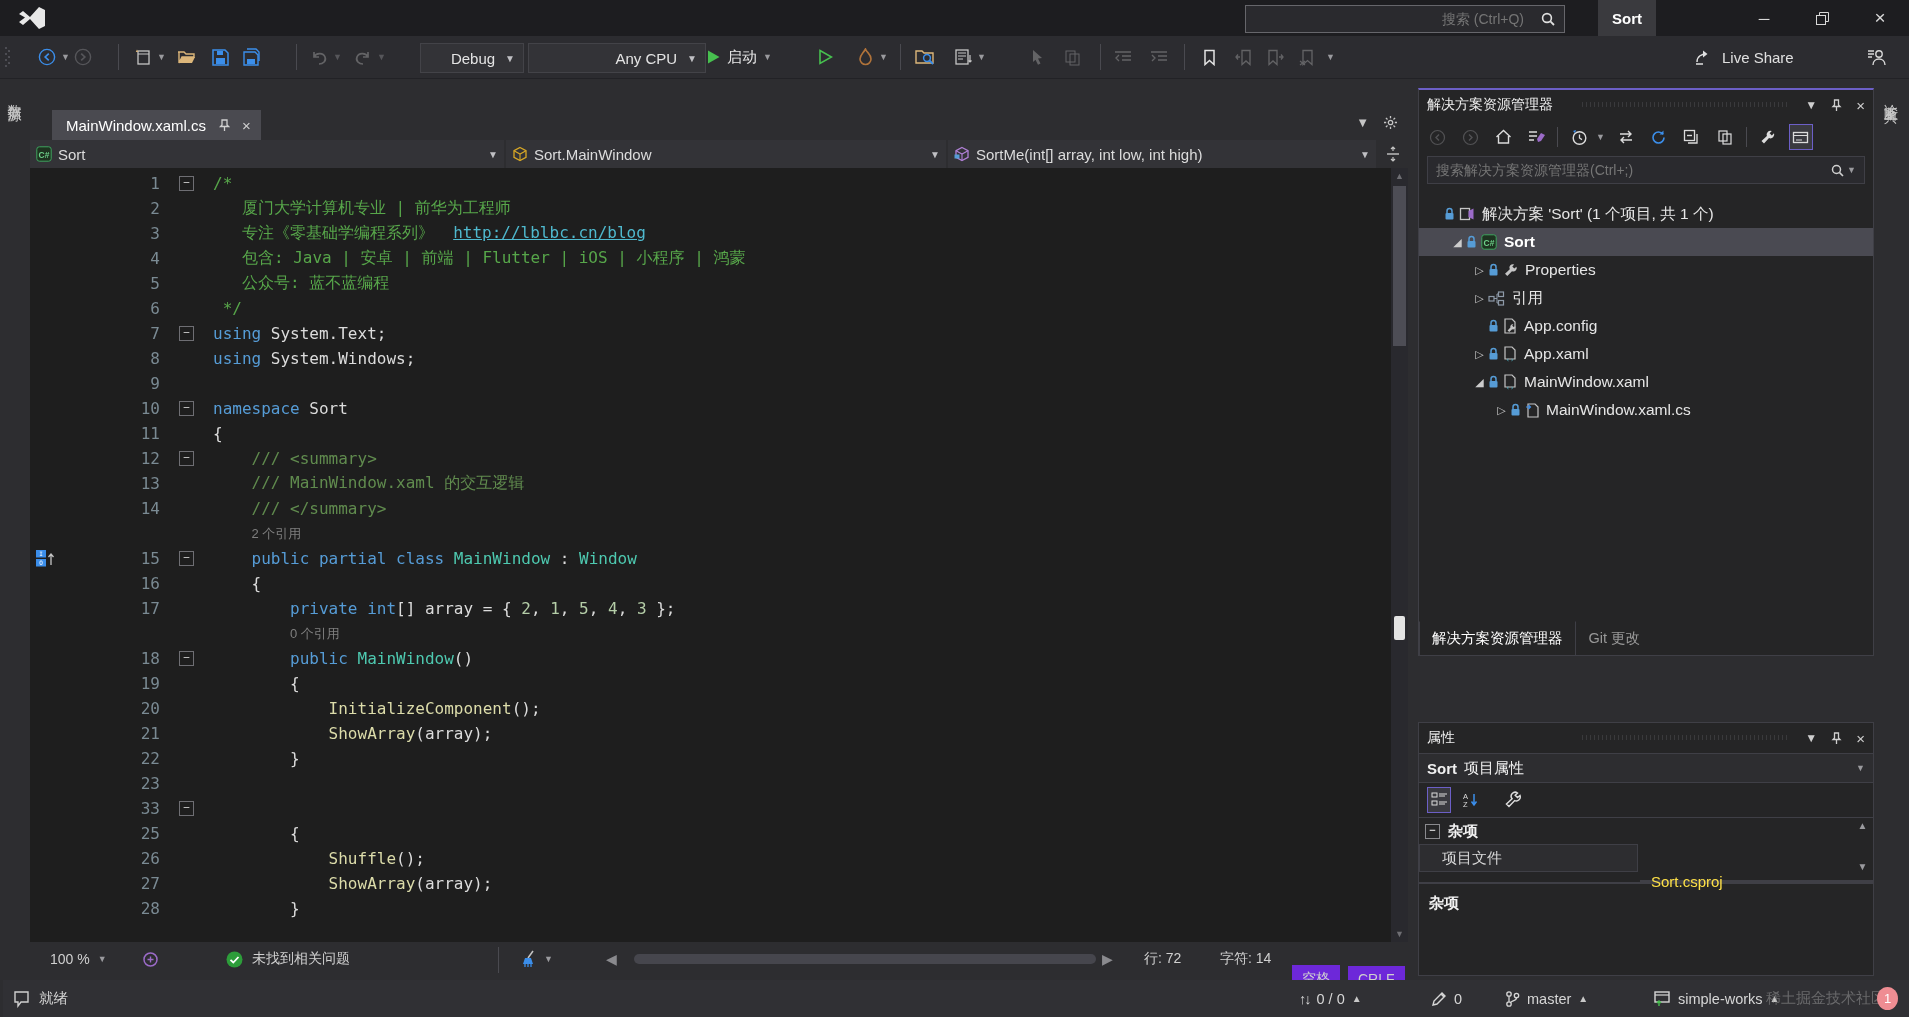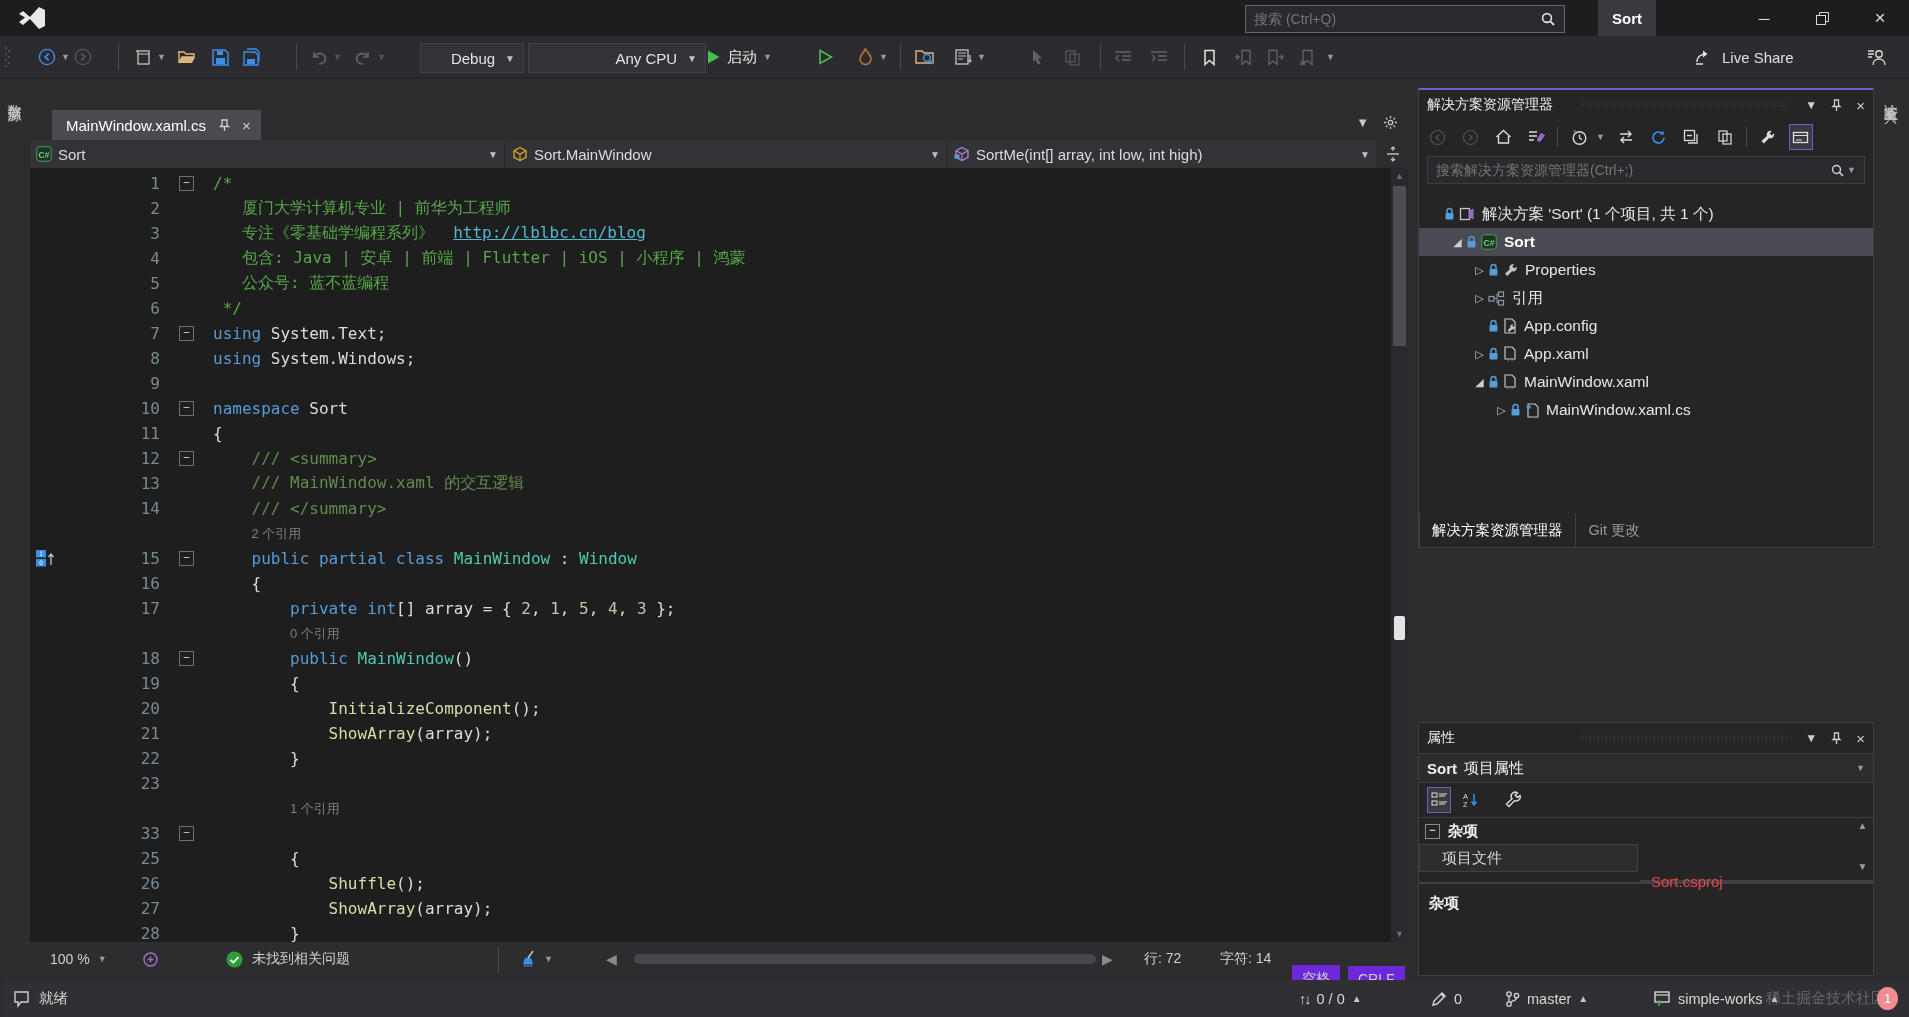--- a/index.html
+++ b/index.html
@@ -7,21 +7,21 @@
        font-family:"Liberation Sans","DejaVu Sans",sans-serif;color:#cccccc;-webkit-font-smoothing:antialiased;}
   svg{display:block}
   
   .titlebar{position:absolute;left:0;top:0;width:100%;height:36px;background:#1d1d20;display:flex;align-items:center;z-index:30;}
   .vslogo{width:64px;display:flex;justify-content:center;align-items:center;}
   .menus{display:flex;align-items:center;}
   .menu-item{font-size:15px;color:#ededed;margin-right:31px;white-space:nowrap;cursor:default;}
   .qsearch{position:absolute;left:1245px;top:5px;width:318px;height:26px;background:#2a2a2e;border:1px solid #66666b;
            display:flex;align-items:center;}
   .qsearch input{flex:1;background:transparent;border:0;outline:0;color:#84cc16;font-size:14px;padding:0 8px;
-                 font-family:inherit;}
+                 font-family:inherit;text-align:right;}
   .win-title{position:absolute;left:1598px;top:0;height:36px;padding:0 14px;background:#3a3a3e;color:#fff;
              font-weight:bold;font-size:15px;display:flex;align-items:center;}
   .winbtns{position:absolute;right:0;top:0;height:36px;display:flex;}
   .winbtn{width:58px;height:36px;display:flex;align-items:center;justify-content:center;color:#d8d8d8;font-size:15px;}
   
   .toolbar{position:absolute;left:0;top:36px;width:100%;height:42px;background:#2c2c30;border-bottom:1px solid #222226;}
   .tb{position:absolute;top:0;height:42px;display:flex;align-items:center;}
   .tbi{display:flex;align-items:center;justify-content:center;width:26px;height:30px;}
   .dd{color:#9a9a9e;font-size:9px;margin-left:1px;}
   .tsep{position:absolute;top:8px;width:1px;height:26px;background:#4a4a50;}
@@ -67,21 +67,21 @@
   .vthumb{position:absolute;left:2px;width:13px;background:#4d4d55;}
   .vmark{position:absolute;left:3px;width:11px;height:24px;background:#e4e4e4;border-radius:2px;}
   
   .ebottom{height:34px;background:#2d2d30;flex:none;position:relative;display:flex;align-items:center;font-size:14px;color:#d0d0d0;}
   .eb{position:absolute;top:0;height:34px;display:flex;align-items:center;}
   .statchip{background:#6d28d9;padding:5px 10px;margin-top:39px;}
   .hthumb{position:absolute;left:604px;top:12px;width:462px;height:10px;background:#46464d;border-radius:5px;}
   
   .dock{position:absolute;left:1418px;top:88px;width:456px;bottom:41px;}
   .panel{position:absolute;left:0;width:456px;background:#252526;border:1px solid #3f3f46;box-sizing:border-box;}
-  .se{top:0;height:460px;border-top:2px solid #6c5fc7;}
+  .se{top:0;height:568px;border-top:2px solid #6c5fc7;}
   .phead{height:30px;display:flex;align-items:center;padding:0 8px;color:#efefef;font-size:14px;
          background:repeating-linear-gradient(90deg,transparent 0 3px,rgba(120,120,126,.25) 3px 4px) 160px 12px/210px 5px no-repeat;}
   .phead .sp{flex:1}
   .hic{color:#cfcfcf;margin-left:14px;font-size:12px;display:flex;align-items:center;}
   .setools{height:34px;display:flex;align-items:center;padding:0 6px;gap:9px;}
   .seic{display:flex;align-items:center;justify-content:center;width:24px;height:26px;}
   .seic.active{border:1px solid #6c5fc7;background:#3a3a40;box-sizing:border-box;}
   .sesep{width:1px;height:20px;background:#4a4a50;}
   .sesearch{height:26px;margin:2px 8px 6px 8px;background:#2a2a2e;border:1px solid #3f3f46;display:flex;align-items:center;}
   .sesearch input{flex:1;background:transparent;border:0;outline:0;color:#9a9a9a;font-size:14px;padding:0 8px;font-family:inherit;}
@@ -100,21 +100,21 @@
   .objrow{height:28px;background:#2d2d30;border-top:1px solid #3f3f46;border-bottom:1px solid #3f3f46;
           display:flex;align-items:center;padding:0 8px;font-size:15px;color:#f0f0f0;}
   .objrow .sp{flex:1}
   .ptools{height:34px;display:flex;align-items:center;gap:8px;padding:0 8px;border-bottom:1px solid #3f3f46;}
   .grid{position:relative;}
   .gcat{height:26px;display:flex;align-items:center;font-size:15px;color:#f2f2f2;font-weight:bold;gap:8px;padding-left:6px;}
   .gcatbox{width:13px;height:13px;border:1px solid #8a8a8e;color:#cfcfcf;font-size:11px;line-height:11px;text-align:center;background:#252526;}
   .grow{height:28px;display:flex;}
   .gcell{background:#2d2d30;border:1px solid #3f3f46;display:flex;align-items:center;font-size:15px;}
   .gname{width:195px;color:#d8d8d8;padding-left:22px;}
-  .gval{flex:1;color:#ef4444;padding-left:10px;margin-left:2px;margin-top:36px;}
+  .gval{flex:1;color:#fde047;padding-left:10px;margin-left:2px;margin-top:36px;}
   .gsb{position:absolute;right:2px;top:2px;width:17px;height:54px;}
   .gsb .a{color:#9a9a9e;font-size:10px;text-align:center;}
   .pdesc{border-top:2px solid #3f3f46;margin-top:10px;padding:10px 10px;font-size:15px;color:#f2f2f2;font-weight:bold;}
   
   .statusbar{position:absolute;left:3px;bottom:0;width:100%;height:37px;background:#303034;display:flex;align-items:center;
              font-size:14.5px;color:#d6d6d6;}
   .sb{position:absolute;top:0;height:37px;display:flex;align-items:center;gap:7px;}
   .upcar{font-size:10px;color:#c8c8c8;}
   .watermark{position:absolute;right:26px;top:9px;color:rgba(160,160,160,.5);font-size:15px;pointer-events:none;z-index:5;}
   .badge{position:absolute;right:14px;top:7px;width:21px;height:23px;background:#ef8d93;border-radius:50%;
@@ -438,21 +438,20 @@
               </svg></span><span class="lnum">15</span><span class="foldcol"><span class="foldbox">−</span></span><span class="ctext">    <span class="kw">public partial class</span><span class="pl"> </span><span class="ty">MainWindow</span><span class="pl"> : </span><span class="ty">Window</span></span></div>
           <div class="code-row"><span class="lnum">16</span><span class="foldcol"></span><span class="ctext">    <span class="pl">{</span></span></div>
           <div class="code-row"><span class="lnum">17</span><span class="foldcol"></span><span class="ctext">        <span class="kw">private int</span><span class="pl">[] array = { </span><span class="nm">2</span><span class="pl">, </span><span class="nm">1</span><span class="pl">, </span><span class="nm">5</span><span class="pl">, </span><span class="nm">4</span><span class="pl">, </span><span class="nm">3</span><span class="pl"> };</span></span></div>
           <div class="code-row"><span class="lnum"></span><span class="foldcol"></span><span class="lens" style="margin-left: 77.04px;">0 个引用</span></div>
           <div class="code-row"><span class="lnum">18</span><span class="foldcol"><span class="foldbox">−</span></span><span class="ctext">        <span class="kw">public </span><span class="ty">MainWindow</span><span class="pl">()</span></span></div>
           <div class="code-row"><span class="lnum">19</span><span class="foldcol"></span><span class="ctext">        <span class="pl">{</span></span></div>
           <div class="code-row"><span class="lnum">20</span><span class="foldcol"></span><span class="ctext">            <span class="me">InitializeComponent</span><span class="pl">();</span></span></div>
           <div class="code-row"><span class="lnum">21</span><span class="foldcol"></span><span class="ctext">            <span class="me">ShowArray</span><span class="pl">(array);</span></span></div>
           <div class="code-row"><span class="lnum">22</span><span class="foldcol"></span><span class="ctext">        <span class="pl">}</span></span></div>
           <div class="code-row"><span class="lnum">23</span><span class="foldcol"></span><span class="ctext"></span></div>
-          <div class="code-row"><span class="lnum"></span><span class="foldcol"></span><span class="lens" style="margin-left: 77.04px;">1 个引用</span></div>
           <div class="code-row"><span class="lnum">33</span><span class="foldcol"><span class="foldbox">−</span></span></div>
           <div class="code-row"><span class="lnum">25</span><span class="foldcol"></span><span class="ctext">        <span class="pl">{</span></span></div>
           <div class="code-row"><span class="lnum">26</span><span class="foldcol"></span><span class="ctext">            <span class="me">Shuffle</span><span class="pl">();</span></span></div>
           <div class="code-row"><span class="lnum">27</span><span class="foldcol"></span><span class="ctext">            <span class="me">ShowArray</span><span class="pl">(array);</span></span></div>
           <div class="code-row"><span class="lnum">28</span><span class="foldcol"></span><span class="ctext">        <span class="pl">}</span></span></div>
         </div>
       <div class="vscroll">
         <div class="varrow" style="top:0">▲</div>
         <div class="vthumb" style="top:18px;height:160px"></div>
         <div class="vmark" style="top:448px"></div>

